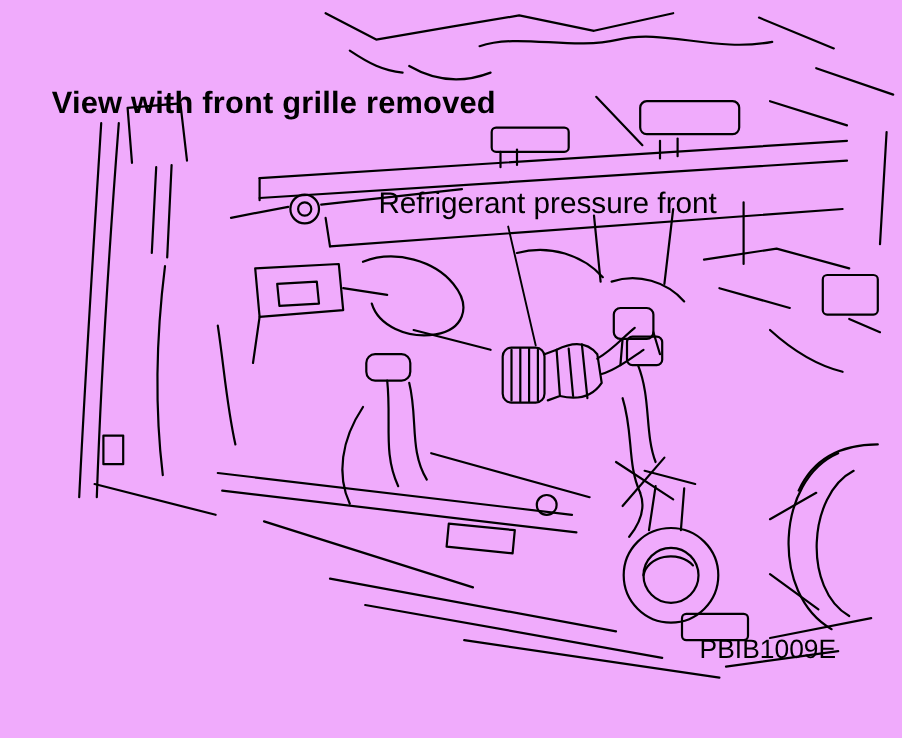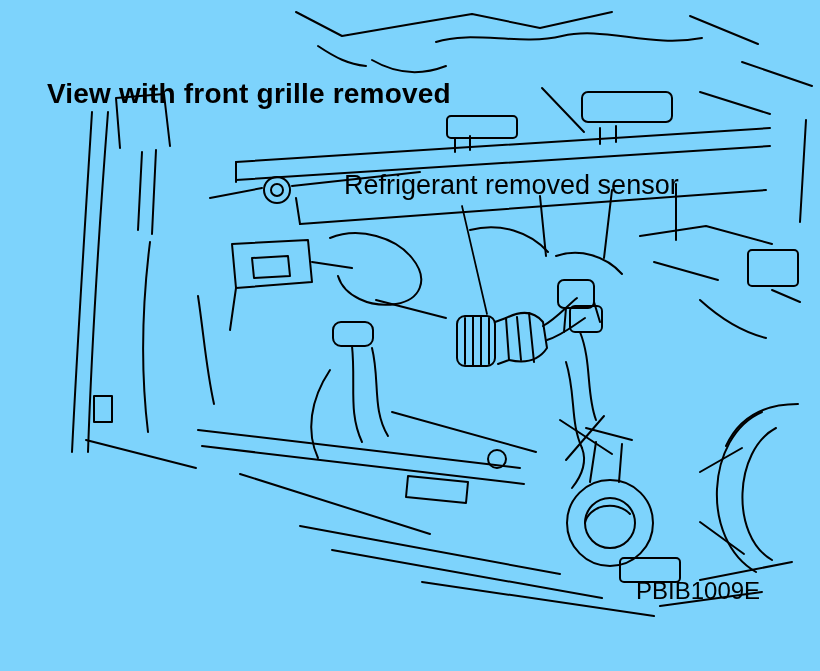--- a/index.html
+++ b/index.html
@@ -1,20 +1,20 @@
 <!DOCTYPE html>
 <html><head>
 <meta charset="utf-8">
 <style>
   html, body { margin: 0; padding: 0; background: #ffffff; }
   .figure {
     position: relative;
     width: 820px;
     height: 671px;
-    background: #7dd3fc;
+    background: #f0abfc;
     overflow: hidden;
     font-family: "Liberation Sans", sans-serif;
     color: #000000;
   }
   .figure svg { position: absolute; left: 0; top: 0; }
   .txt { position: absolute; white-space: nowrap; color: #000; }
   .title   { left: 47px;  top: 78px;  font-size: 28px; font-weight: bold; letter-spacing: 0.2px; }
   .callout { left: 344px; top: 170px; font-size: 27px; font-weight: normal; }
   .code    { left: 636px; top: 577px; font-size: 24px; }
 </style>
@@ -154,16 +154,16 @@
       <path d="M 654,262 L 718,280"></path>
       <rect x="748" y="250" width="50" height="36" rx="4"></rect>
       <path d="M 772,290 L 800,302"></path>
       <path d="M 700,300 C 722,320 742,332 766,338"></path>
       <path d="M 806,120 L 800,222"></path>
     </g>
 
   </svg>
 
   <div class="txt title">View with front grille removed</div>
-  <div class="txt callout">Refrigerant removed sensor</div>
+  <div class="txt callout">Refrigerant pressure front</div>
   <div class="txt code">PBIB1009E</div>
 
 </div>
 
 </body></html>

